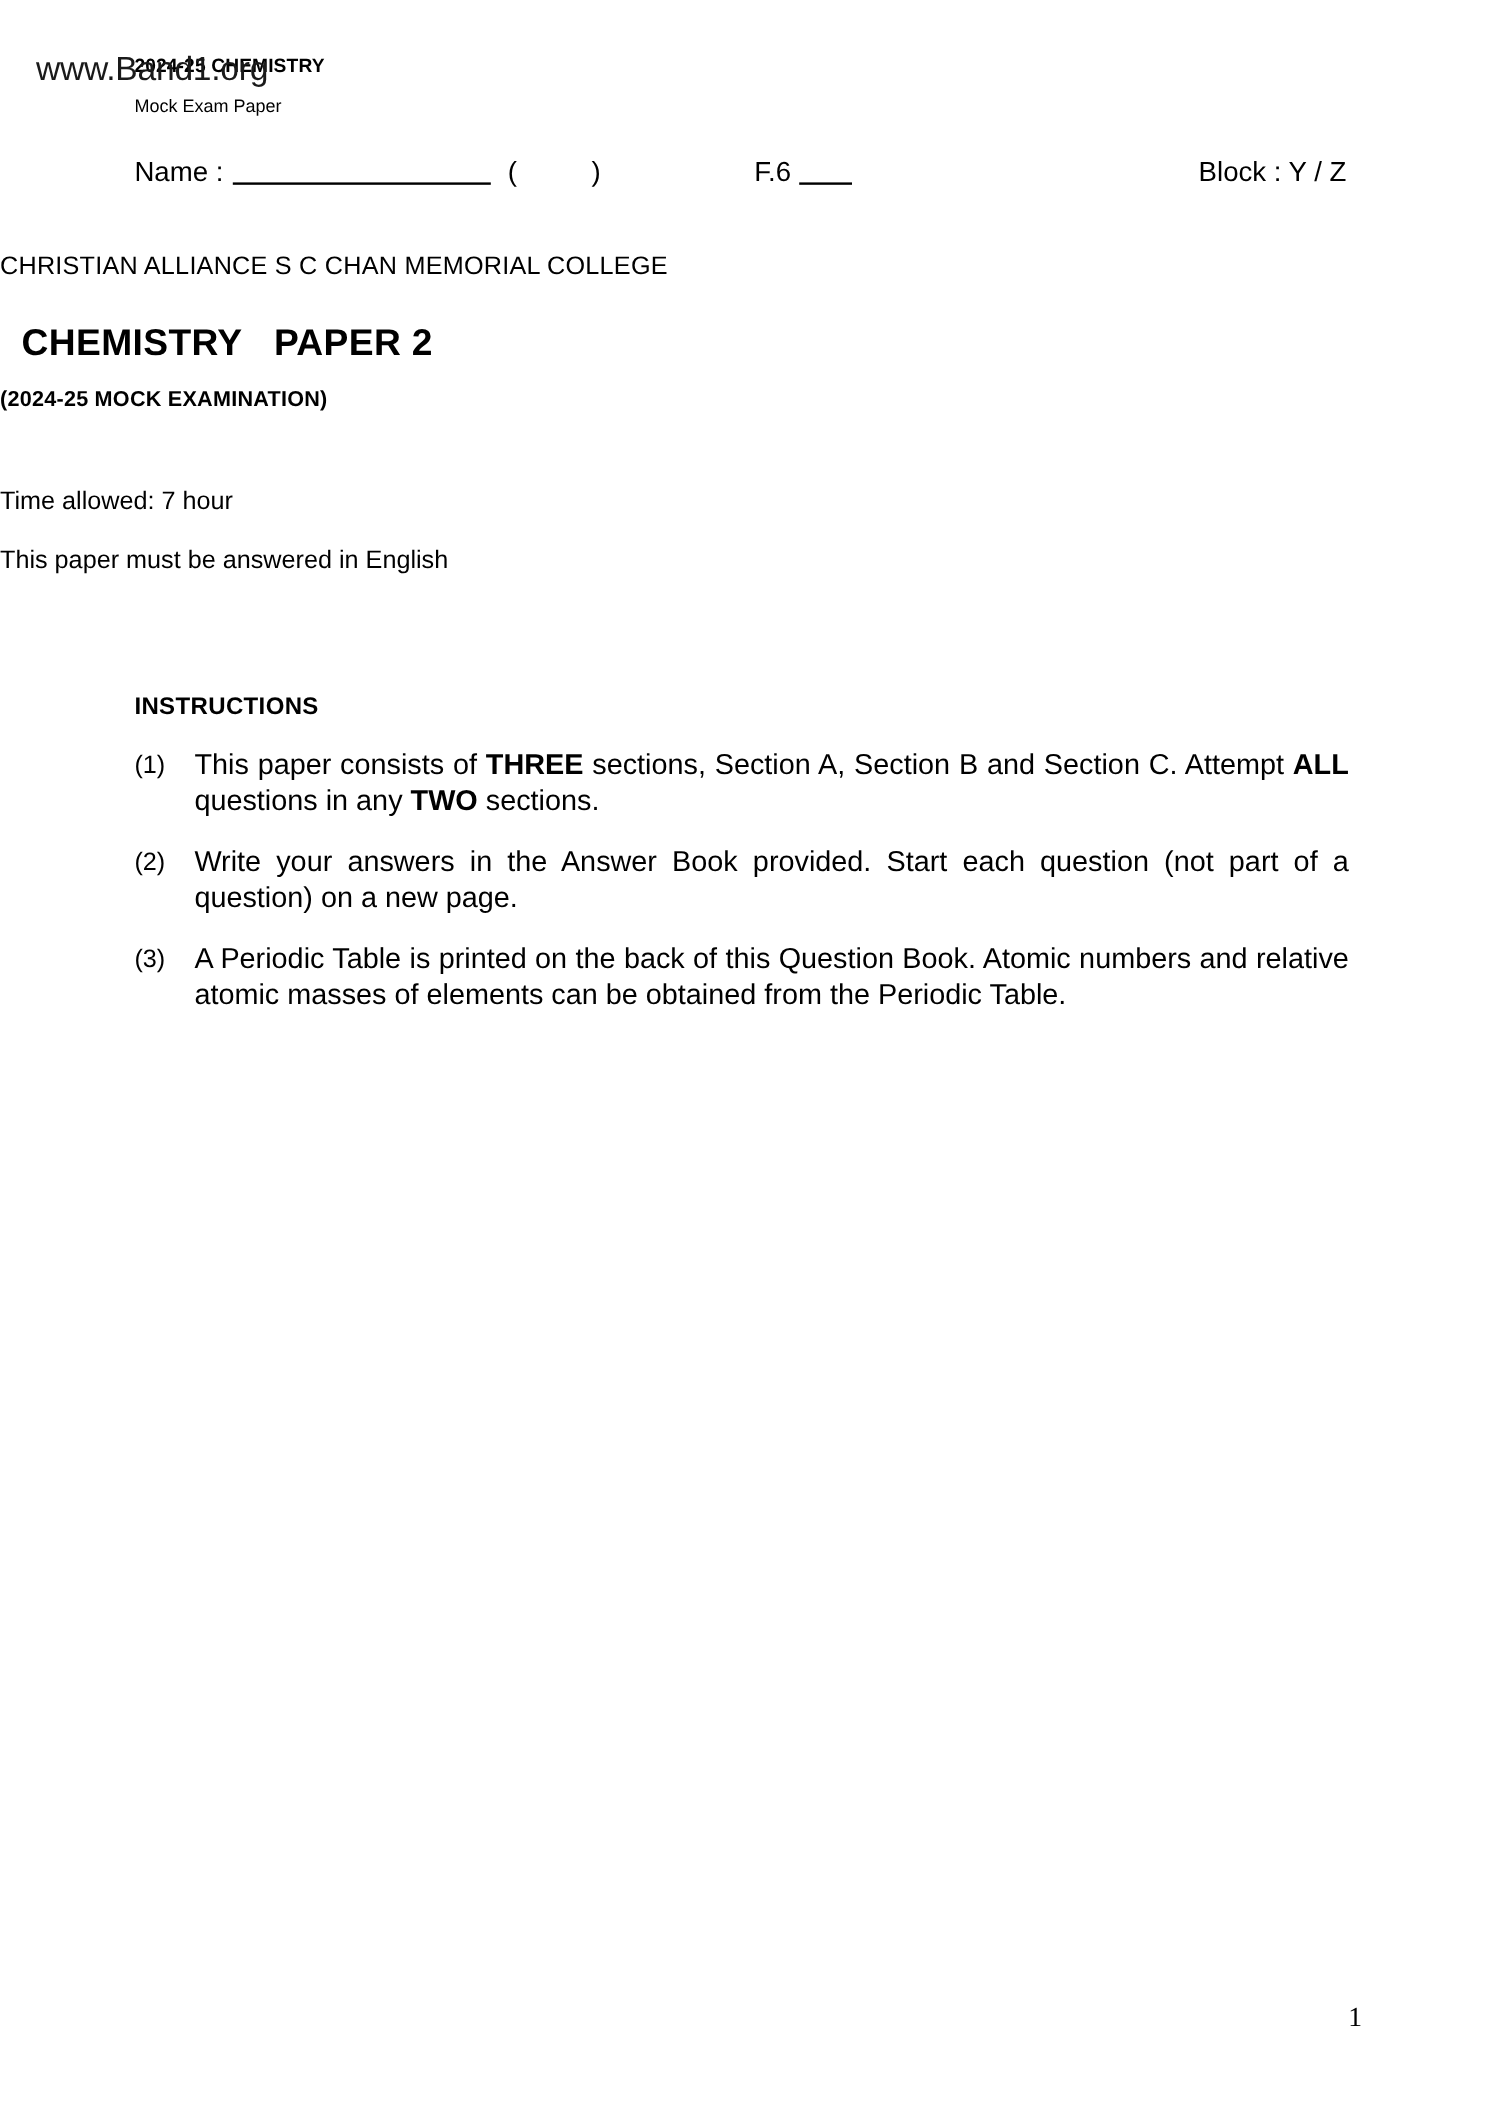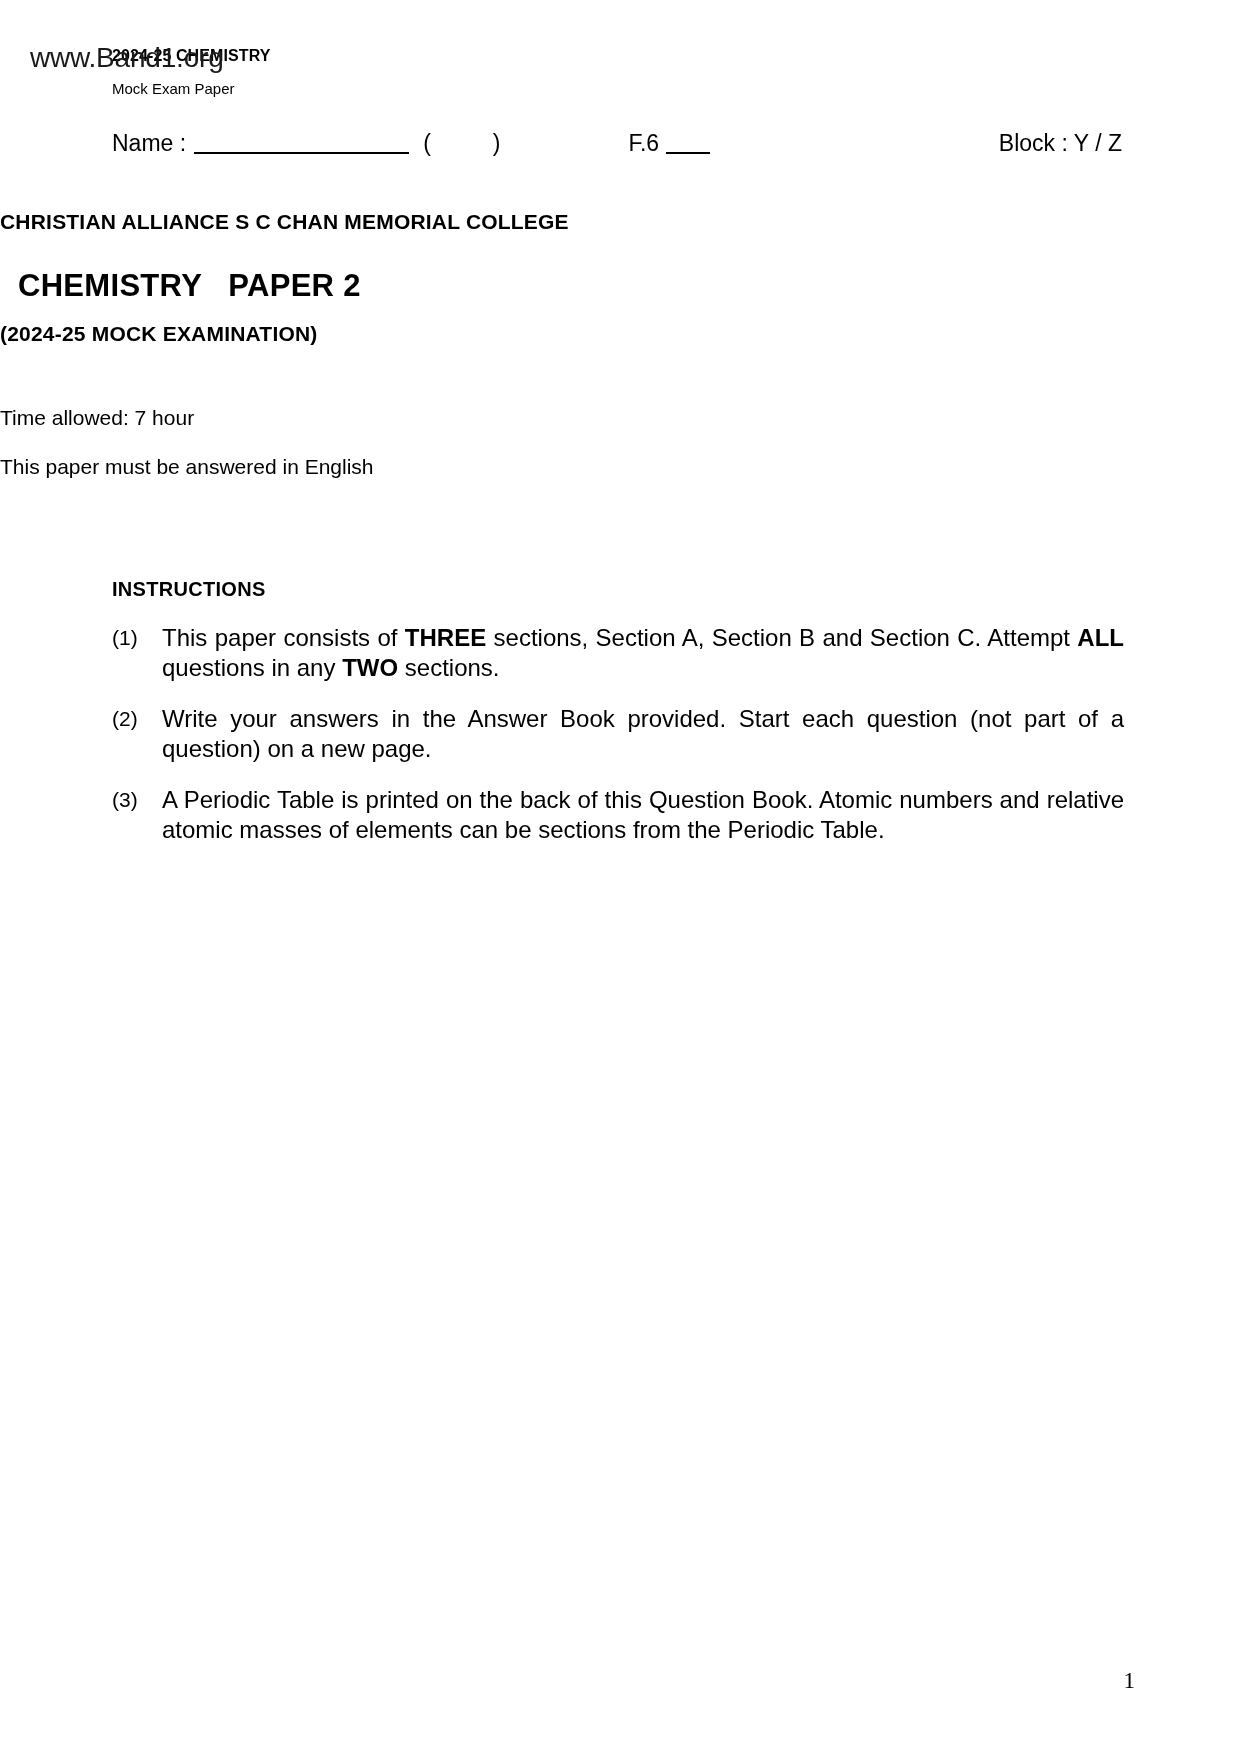--- a/index.html
+++ b/index.html
@@ -84,38 +84,38 @@
     margin: 0 4px -3px 7px;
   }
   .namerow .block {
     float: right;
   }
   .school {
     position: absolute;
     top: 210px;
     width: 100%;
     font-size: 21px;
-    font-weight: bold;
+    font-weight: normal;
     letter-spacing: 0.2px;
   }
   .paper-title {
     position: absolute;
     top: 268px;
     width: 100%;
     font-size: 31px;
     font-weight: bold;
     letter-spacing: 0.3px;
     white-space: pre;
     margin-left: 18px;
   }
   .exam-sub {
     position: absolute;
     top: 322px;
     width: 100%;
-    font-size: 21px;
+    font-size: 18px;
     font-weight: bold;
     letter-spacing: 0.2px;
   }
   .time-allowed {
     position: absolute;
     top: 406px;
     width: 100%;
     font-size: 21px;
     font-weight: 400;
   }
@@ -200,19 +200,19 @@
     <div class="ins-item">
       <div class="ins-num">(1)</div>
       <div class="ins-text"><span>This paper consists of </span><b>THREE</b><span> sections, Section A, Section B and Section C. Attempt </span><b>ALL</b><span> questions in any </span><b>TWO</b><span> sections.</span></div>
     </div>
     <div class="ins-item">
       <div class="ins-num">(2)</div>
       <div class="ins-text"><span>Write your answers in the Answer Book provided. Start each question (not part of a question) on a new page.</span></div>
     </div>
     <div class="ins-item">
       <div class="ins-num">(3)</div>
-      <div class="ins-text"><span>A Periodic Table is printed on the back of this Question Book. Atomic numbers and relative atomic masses of elements can be sections from the Periodic Table.</span></div>
+      <div class="ins-text"><span>A Periodic Table is printed on the back of this Question Book. Atomic numbers and relative atomic masses of elements can be obtained from the Periodic Table.</span></div>
     </div>
   </div>
 
   <div class="page-number">1</div>
 
 </div>
 
 </body></html>

